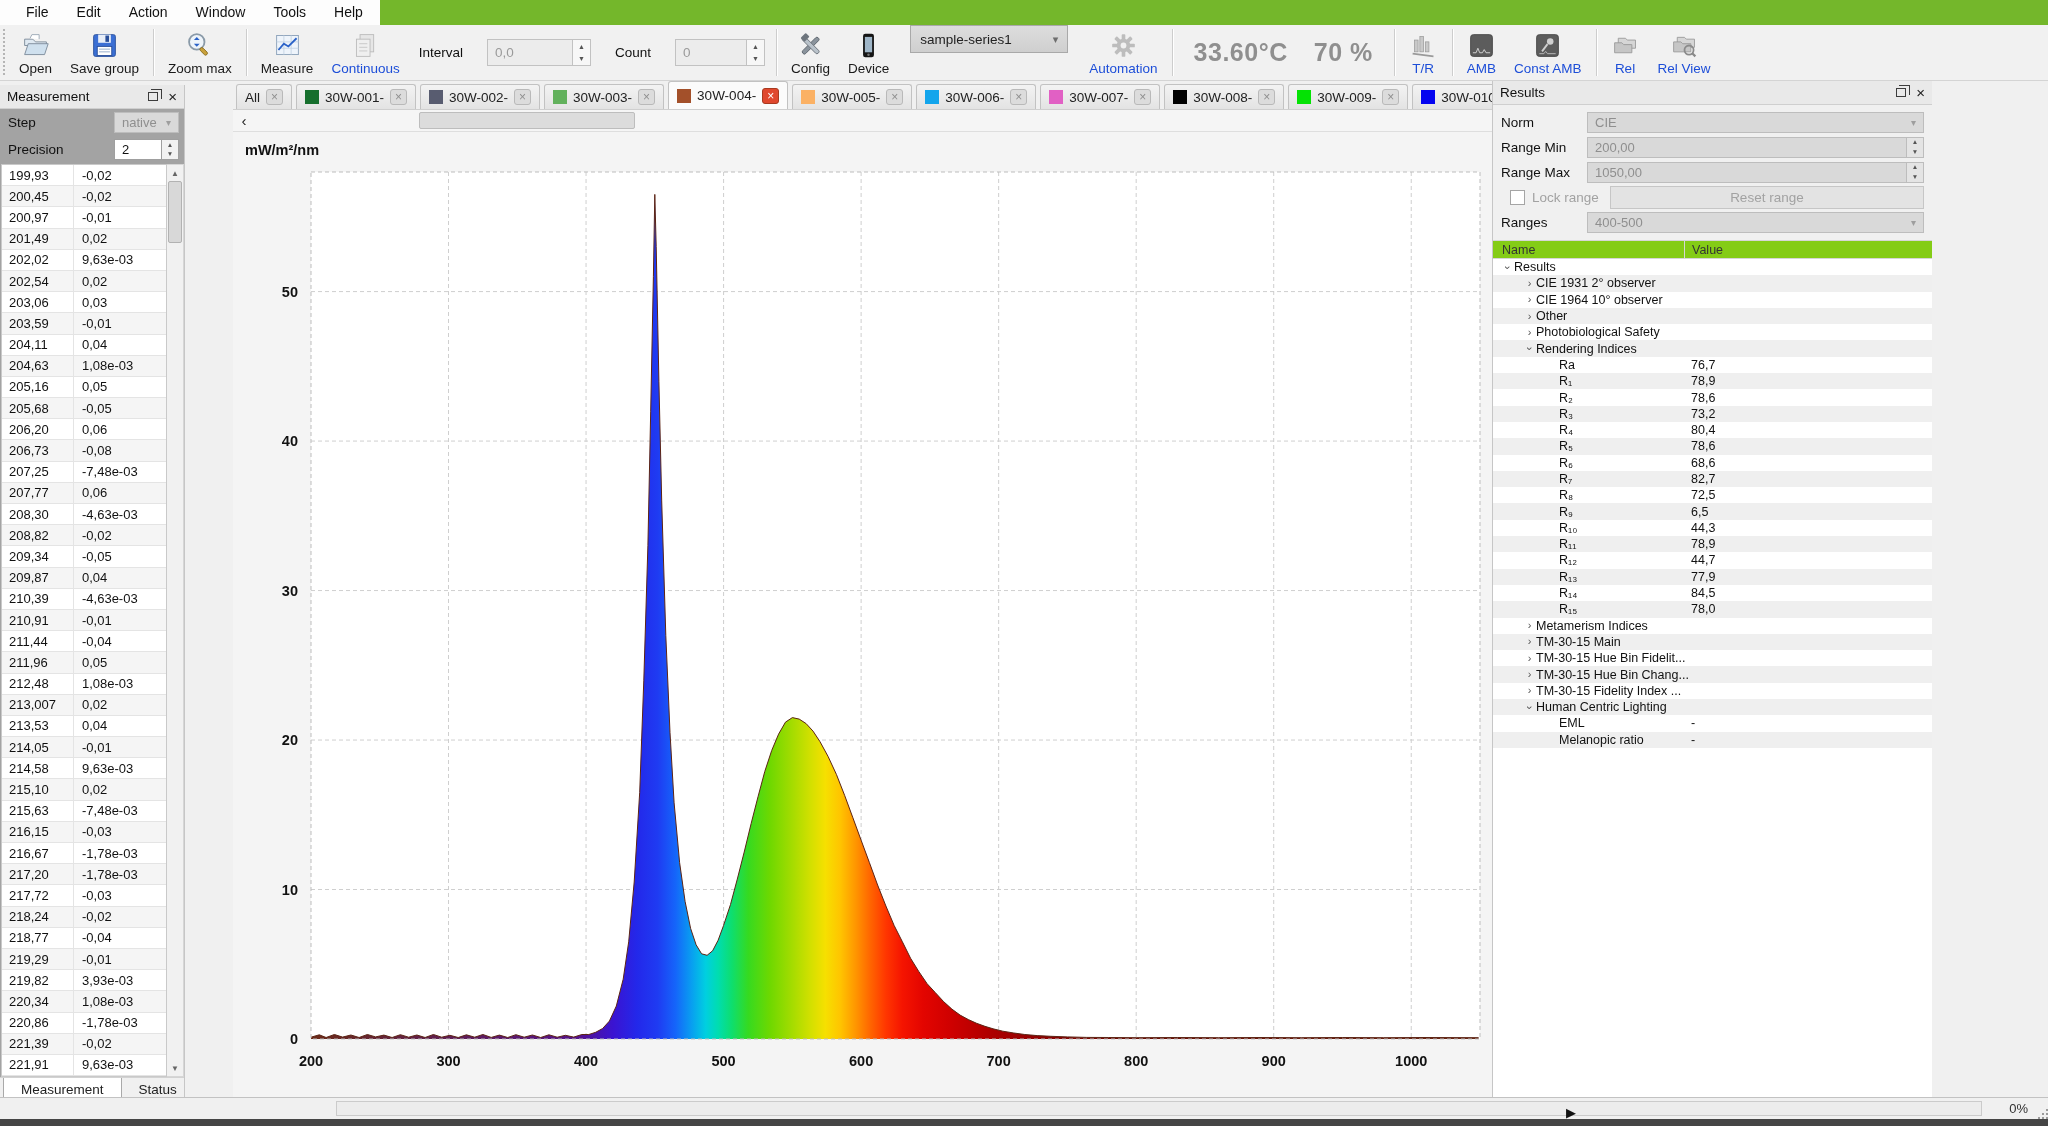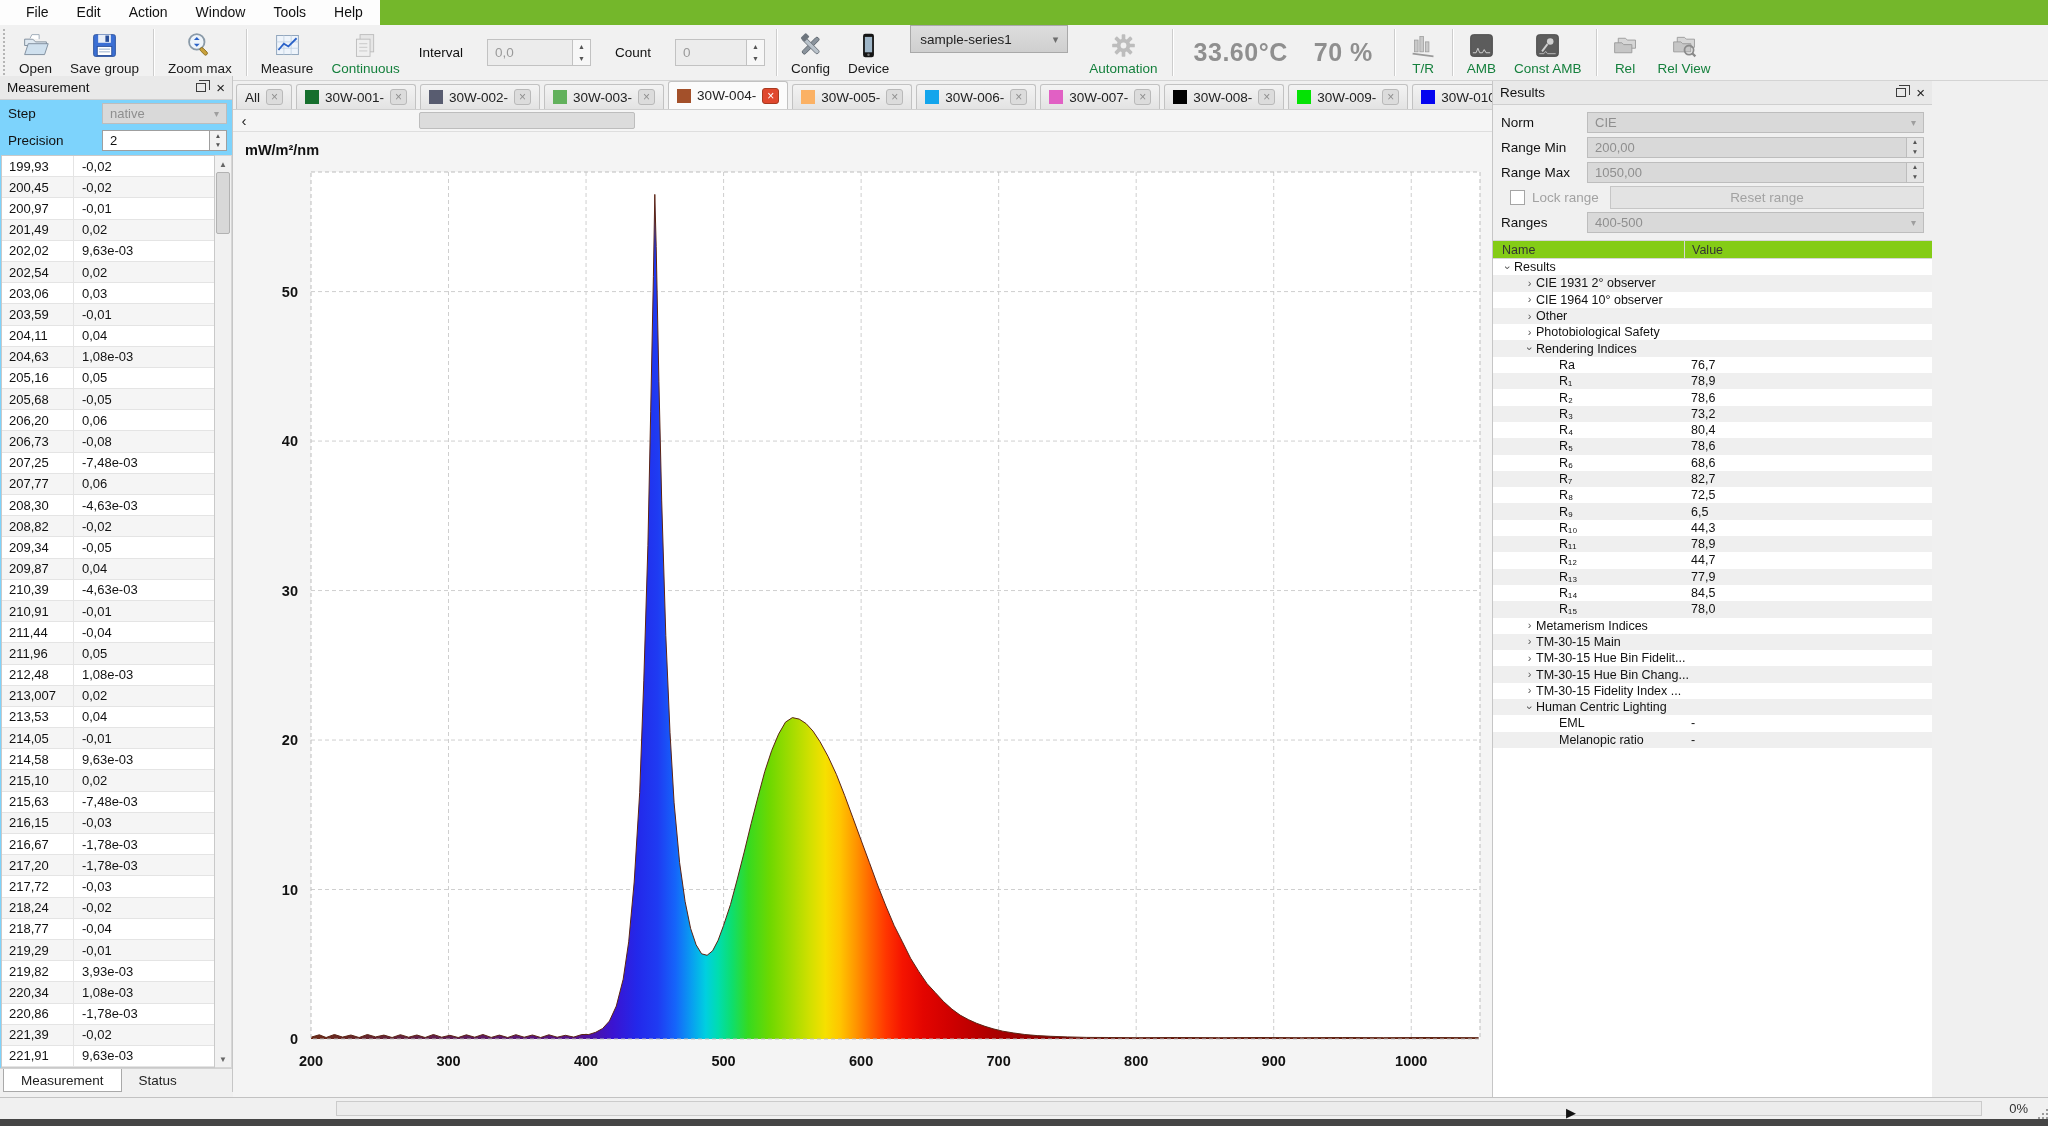--- a/index.html
+++ b/index.html
@@ -17,21 +17,21 @@
   .toolbar{position:absolute;left:0;top:25px;width:2048px;height:56px;background:#f1f1f1;
            border-bottom:1px solid #d4d4d4;display:flex;align-items:stretch}
   .thandle{width:6px;margin:4px 1px;background-image:repeating-linear-gradient(to bottom,#b5b5b5 0 2px,transparent 2px 4px);
            background-size:2px 100%;background-repeat:no-repeat;background-position:center}
   .tsep{width:1px;background:#cdcdcd;margin:4px 3px;box-shadow:1px 0 0 #ffffff}
   .tgroup{display:flex;align-items:center;padding:0 2px}
   .tbtn{display:flex;flex-direction:column;align-items:center;justify-content:flex-start;
         padding:3px 9px 1px 9px;min-width:46px}
   .tbtn svg{width:29px;height:29px;flex:none}
   .tbtn .lbl{font-size:13.5px;margin-top:1px;white-space:nowrap;color:#1a1a1a}
-  .tbtn.disabled .lbl{color:#15803d}
+  .tbtn.disabled .lbl{color:#1d4ed8}
   .fieldwrap{display:flex;align-items:center;gap:24px;padding:0 8px;font-size:13.5px}
   .spinbox{display:flex;height:27px}
   .spinfield{width:86px;background:#ececec;border:1px solid #c2c2c2;color:#9a9a9a;font-size:13.5px;
              display:flex;align-items:center;padding:0 7px}
   .spinbox.narrow .spinfield{width:72px}
   .spinarrows{width:18px;border:1px solid #c2c2c2;border-left:none;display:flex;flex-direction:column;background:#f7f7f7}
   .spinarrows span{flex:1;font-size:7px;color:#555;display:flex;align-items:center;justify-content:center;line-height:1}
   .combo{width:158px;height:28px;background:linear-gradient(#dddddd,#cfcfcf);border:1px solid #a9a9a9;
          display:flex;align-items:center;padding:0 9px;font-size:13.5px;color:#222;margin:0 10px}
   .combo .arr{margin-left:auto;color:#6e6e6e;font-size:11px}
@@ -60,33 +60,33 @@
   .hs-btn.left{left:0}.hs-btn.right{right:0}
   .hs-thumb{position:absolute;left:186px;top:2px;width:216px;height:17px;background:#dcdcdc;
             border:1px solid #bdbdbd;border-radius:2px}
 
   
   .chart{position:absolute;left:233px;top:132px;width:1347px;height:965px;background:#f4f4f4}
   #chart-svg{position:absolute;left:0;top:0;width:100%;height:100%}
   .chart-ylabel{position:absolute;left:12px;top:10px;font-size:14.5px;font-weight:700;color:#111}
 
   
-  .lpanel{position:absolute;left:0;top:76px;width:233px;height:1016px;background:#7dd3fc;
+  .lpanel{position:absolute;left:0;top:85px;width:185px;height:1016px;background:#a3a3a3;
           border-right:1px solid #c6c6c6;display:flex;flex-direction:column}
   .rpanel{position:absolute;left:1492px;top:81px;width:440px;height:1016px;background:#f0f0f0;
           border-left:1px solid #c6c6c6;display:flex;flex-direction:column}
   .phead{height:24px;flex:none;background:#e9e9e9;border-bottom:1px solid #cfcfcf;display:flex;
          align-items:center;padding:0 7px;font-size:13.5px}
   .phead .sp{flex:1}
   .float-ic{width:10px;height:9px;border:1px solid #3c3c3c;position:relative;margin-right:10px;background:#e9e9e9}
   .float-ic::before{content:"";position:absolute;left:2px;top:-4px;width:10px;height:9px;
                     border:1px solid #3c3c3c;border-bottom:none;border-left:none}
   .close-ic{font-size:15px;color:#222;line-height:1}
 
-  .form-row{display:flex;align-items:center;padding:3px 5px;gap:7px;font-size:13.5px;flex:none}
+  .form-row{display:flex;align-items:center;padding:3px 5px;gap:19px;font-size:13.5px;flex:none}
   .flabel{width:90px;flex:none;padding-left:3px}
   .dcombo{flex:1;height:21px;background:#d9d9d9;border:1px solid #bdbdbd;color:#8f8f8f;
           display:flex;align-items:center;padding:0 7px;font-size:13px}
   .dcombo .arr{margin-left:auto;color:#9e9e9e;font-size:10px}
   .wspin{flex:1;display:flex;height:21px}
   .wspin .fld{flex:1;background:#fff;border:1px solid #9f9f9f;color:#111;display:flex;align-items:center;
               padding:0 7px;font-size:13px}
   .wspin.dis .fld{background:#d9d9d9;border-color:#bdbdbd;color:#8f8f8f}
   .wspin .arrs{width:17px;display:flex;flex-direction:column;border:1px solid #9f9f9f;border-left:none;background:#f2f2f2}
   .wspin.dis .arrs{border-color:#bdbdbd;background:#e4e4e4}

